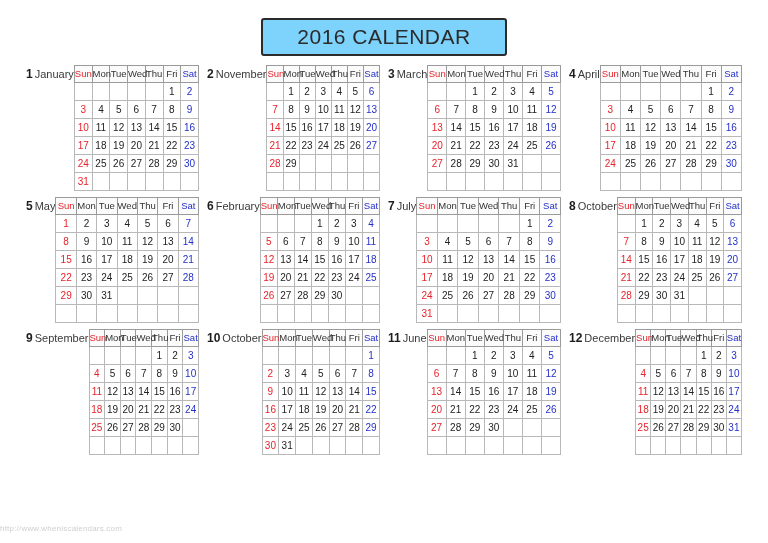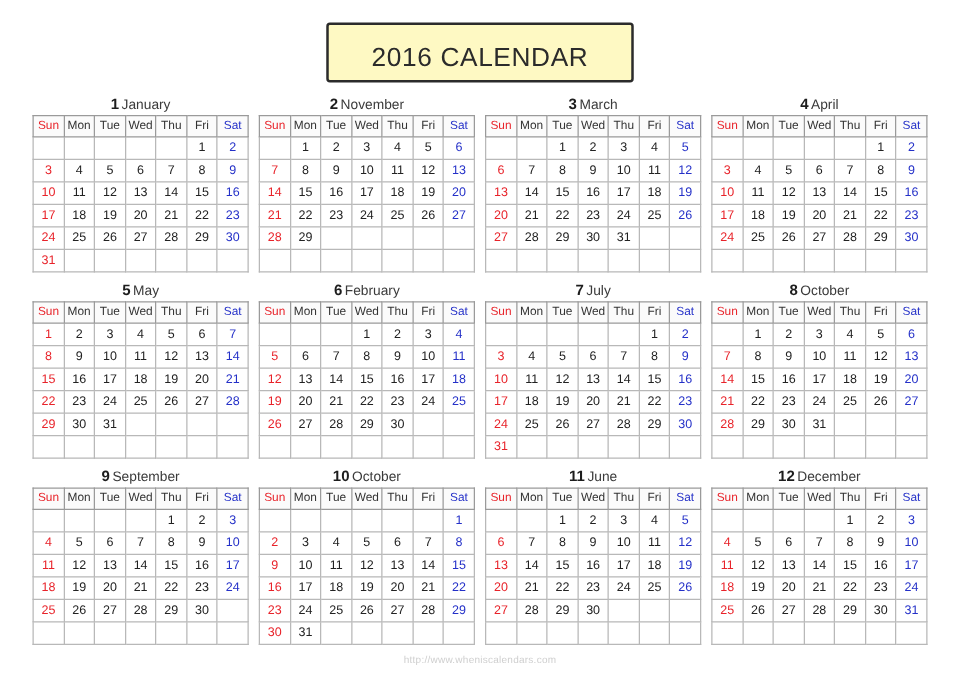--- a/index.html
+++ b/index.html
@@ -26,22 +26,22 @@
   
   .title-wrap {
     display: flex;
     justify-content: center;
     align-items: center;
     padding-top: 18px;
   }
   .title-box {
     border: 2px solid #2b2b2b;
     border-radius: 3px;
-    padding: 16px 34px 6px 34px;
-    background: #fef9c3;
+    padding: 6px 34px 6px 34px;
+    background: #7dd3fc;
   }
   .title-text {
     font-size: 21px;
     letter-spacing: 0.5px;
     color: #2b2b2b;
     font-family: "Liberation Sans", sans-serif;
     line-height: 1.05;
     white-space: nowrap;
   }
 
@@ -50,22 +50,22 @@
     margin-top: 9px;
     padding: 0 26px 0 26px;
     display: grid;
     grid-template-columns: repeat(4, 1fr);
     grid-template-rows: repeat(3, auto);
     column-gap: 8px;
     row-gap: 6px;
   }
   .month-block {
     display: flex;
-    flex-direction: column;
-    align-items: center;
+    flex-direction: row;
+    align-items: flex-start;
   }
   .month-title {
     text-align: center;
     height: 16px;
     line-height: 16px;
     white-space: nowrap;
     margin-bottom: 1px;
   }
   .month-num {
     font-size: 12px;
@@ -110,21 +110,20 @@
   table.cal td.sat { color: #2430c8; }
   table.cal td.wd  { color: #222222; }
   table.cal td.empty { color: transparent; }
 
   
   .footer {
     position: absolute;
     left: 0;
     right: 0;
     bottom: 8px;
-    text-align: center;
   }
   .footer-text {
     font-size: 8px;
     color: #cfcfcf;
     font-family: "Liberation Sans", sans-serif;
     letter-spacing: 0.2px;
   }
 </style>
 </head>
 <body>

